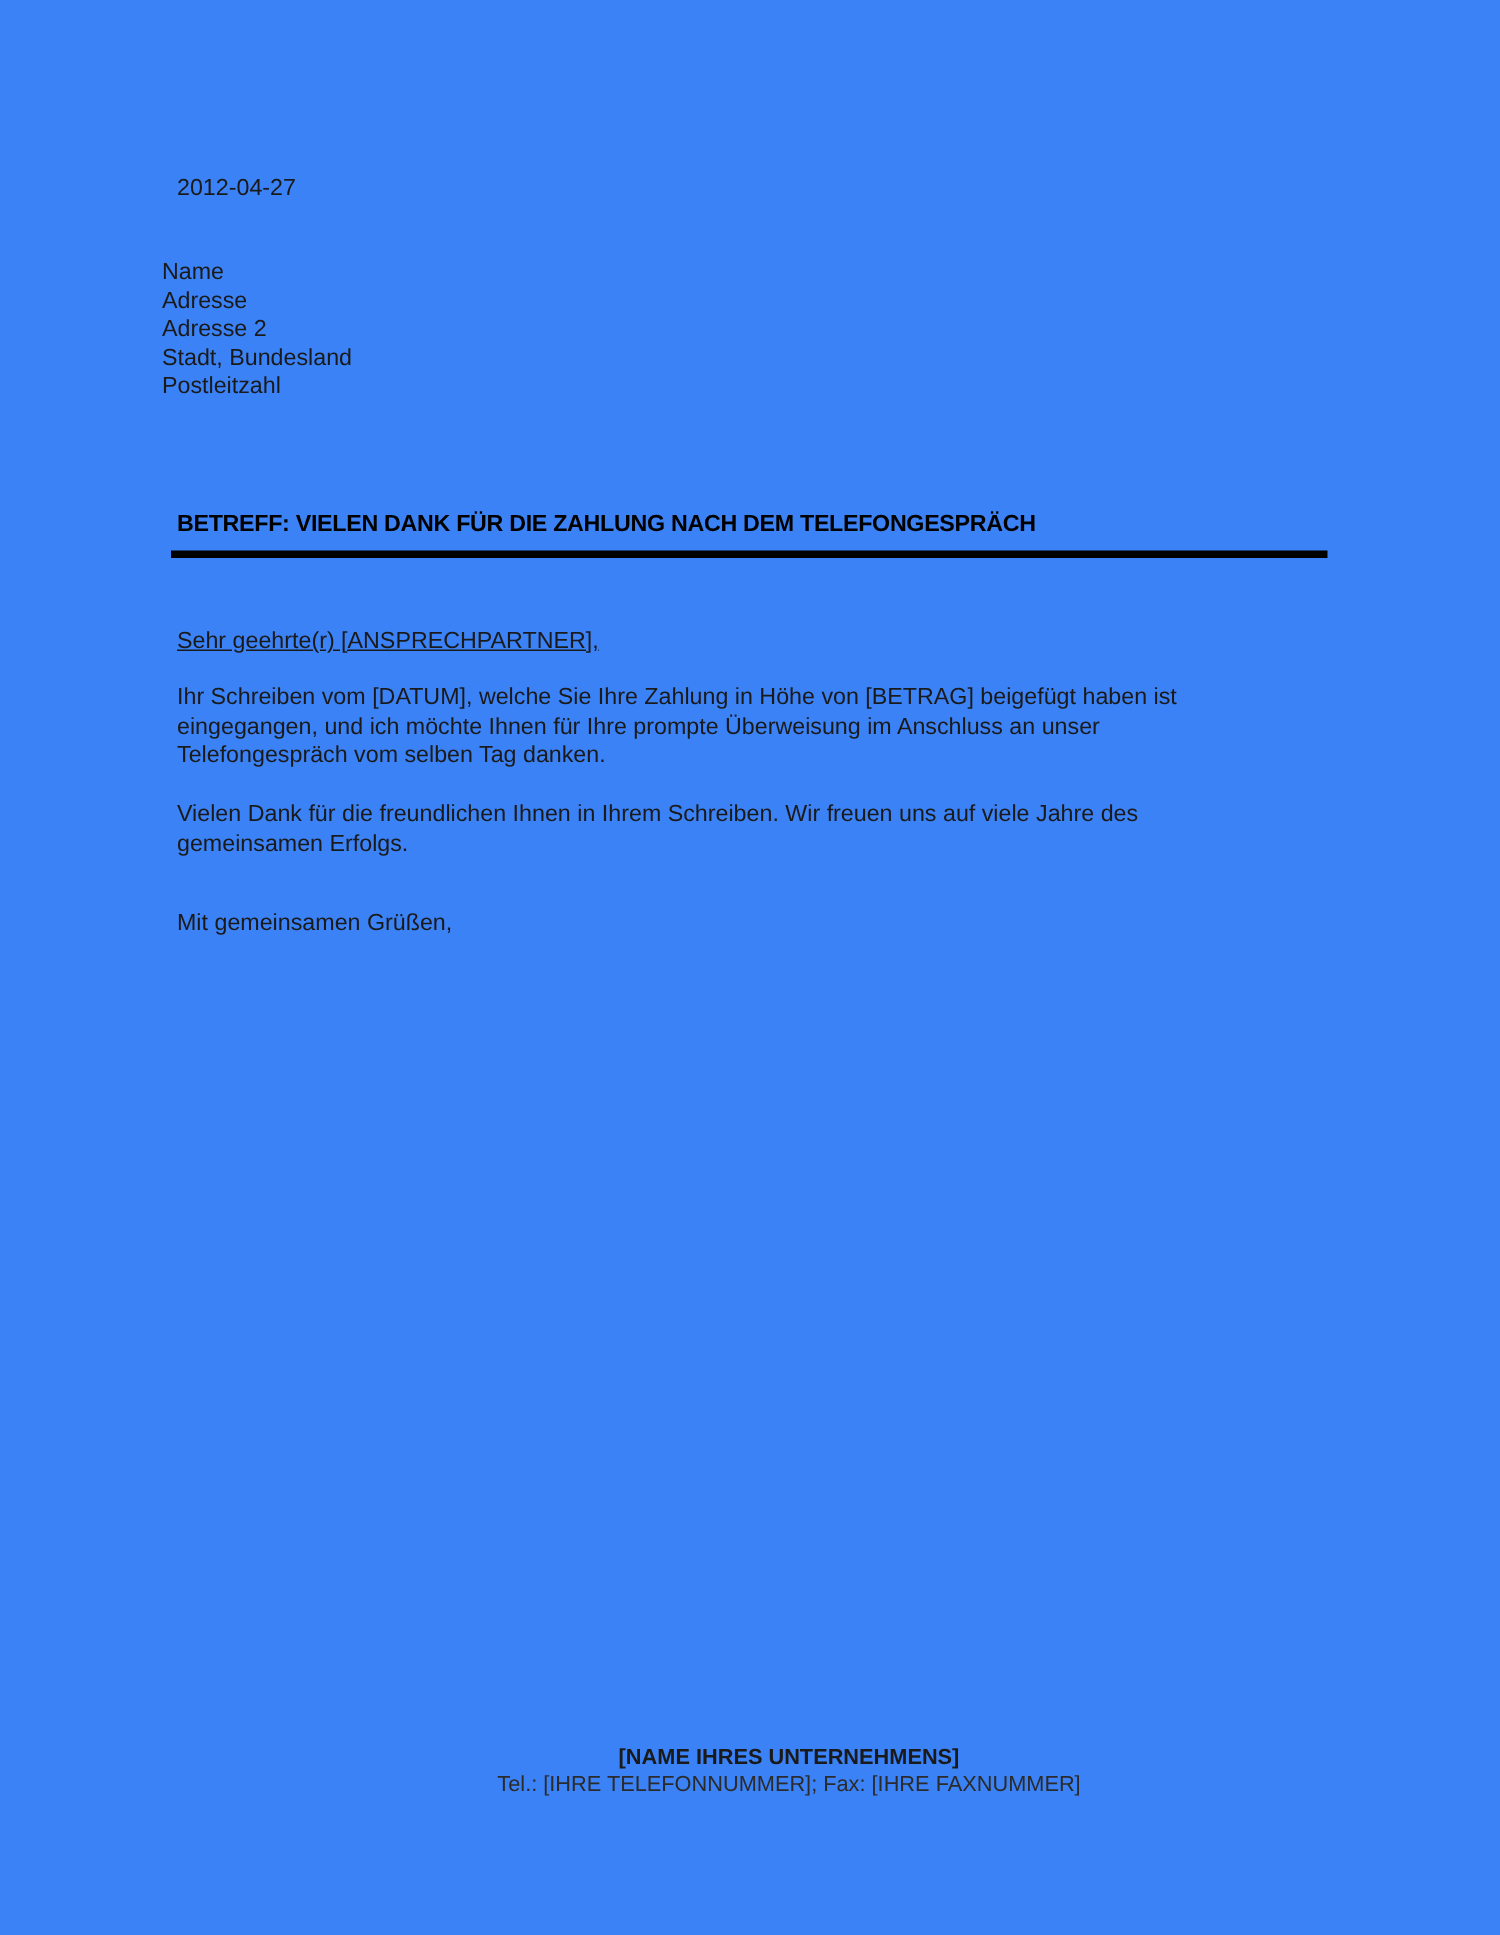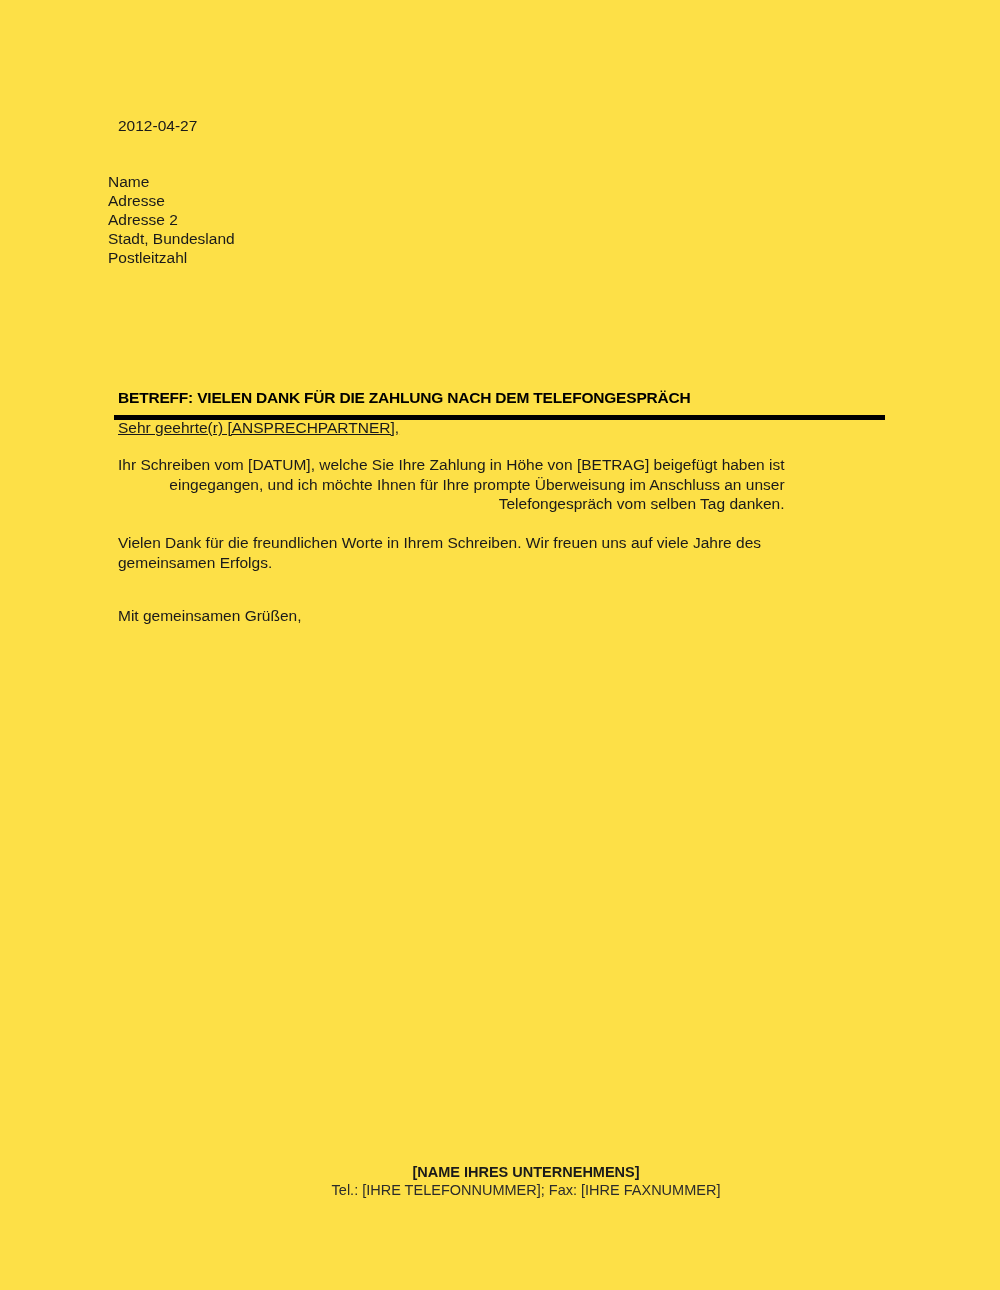--- a/index.html
+++ b/index.html
@@ -1,59 +1,58 @@
 <!DOCTYPE html>
 <html><head>
 <meta charset="utf-8">
 <style>
   * { margin: 0; padding: 0; box-sizing: border-box; }
   html, body { background: #ffffff; }
   .page {
     position: relative;
     width: 1000px;
     height: 1290px;
-    background: #fde047;
+    background: #3b82f6;
     font-family: "Liberation Sans", "DejaVu Sans", sans-serif;
     color: #1a1a1a;
     overflow: hidden;
   }
   .abs { position: absolute; }
   .date-line {
     left: 118px; top: 116px;
     font-size: 15.5px; line-height: 19px; white-space: nowrap;
   }
   .recipient-block {
     left: 108px; top: 172px;
     font-size: 15.5px; line-height: 19px;
   }
   .recipient-block div { white-space: nowrap; }
   .subject-block {
     left: 114px; top: 340px;
     width: 771px;
     border-bottom: 5px solid #000000;
     padding-bottom: 8px;
-    margin-top: 48px;
   }
   .subject-text {
     padding-left: 4px;
     font-size: 15.5px; font-weight: bold; color: #000000;
     letter-spacing: -0.2px;
     line-height: 19px;
     white-space: nowrap;
   }
   .salutation {
     left: 118px; top: 418px;
     font-size: 15.5px; line-height: 19px; white-space: nowrap; text-decoration: underline;
   }
   .paragraph {
     left: 118px;
     font-size: 15.5px; line-height: 19.5px;
   }
   .paragraph div { white-space: nowrap; }
-  .para-1 { top: 455px; text-align: right; }
+  .para-1 { top: 455px; }
   .para-2 { top: 533px; }
   .closing {
     left: 118px; top: 606px;
     font-size: 15.5px; line-height: 19px; white-space: nowrap;
   }
   .signature-block {
     left: 118px; top: 699px;
     font-size: 15.5px; line-height: 19.8px;
   }
   .signature-block div { white-space: nowrap; }
@@ -89,21 +88,21 @@
 
   <div class="abs salutation">Sehr geehrte(r) [ANSPRECHPARTNER],</div>
 
   <div class="abs paragraph para-1">
     <div>Ihr Schreiben vom [DATUM], welche Sie Ihre Zahlung in Höhe von [BETRAG] beigefügt haben ist</div>
     <div>eingegangen, und ich möchte Ihnen für Ihre prompte Überweisung im Anschluss an unser</div>
     <div>Telefongespräch vom selben Tag danken.</div>
   </div>
 
   <div class="abs paragraph para-2">
-    <div>Vielen Dank für die freundlichen Worte in Ihrem Schreiben. Wir freuen uns auf viele Jahre des</div>
+    <div>Vielen Dank für die freundlichen Ihnen in Ihrem Schreiben. Wir freuen uns auf viele Jahre des</div>
     <div>gemeinsamen Erfolgs.</div>
   </div>
 
   <div class="abs closing">Mit gemeinsamen Grüßen,</div>
 
 
   <div class="abs footer">
     <div class="company">[NAME IHRES UNTERNEHMENS]</div>
     <div>Tel.: [IHRE TELEFONNUMMER]; Fax: [IHRE FAXNUMMER]</div>
   </div>

